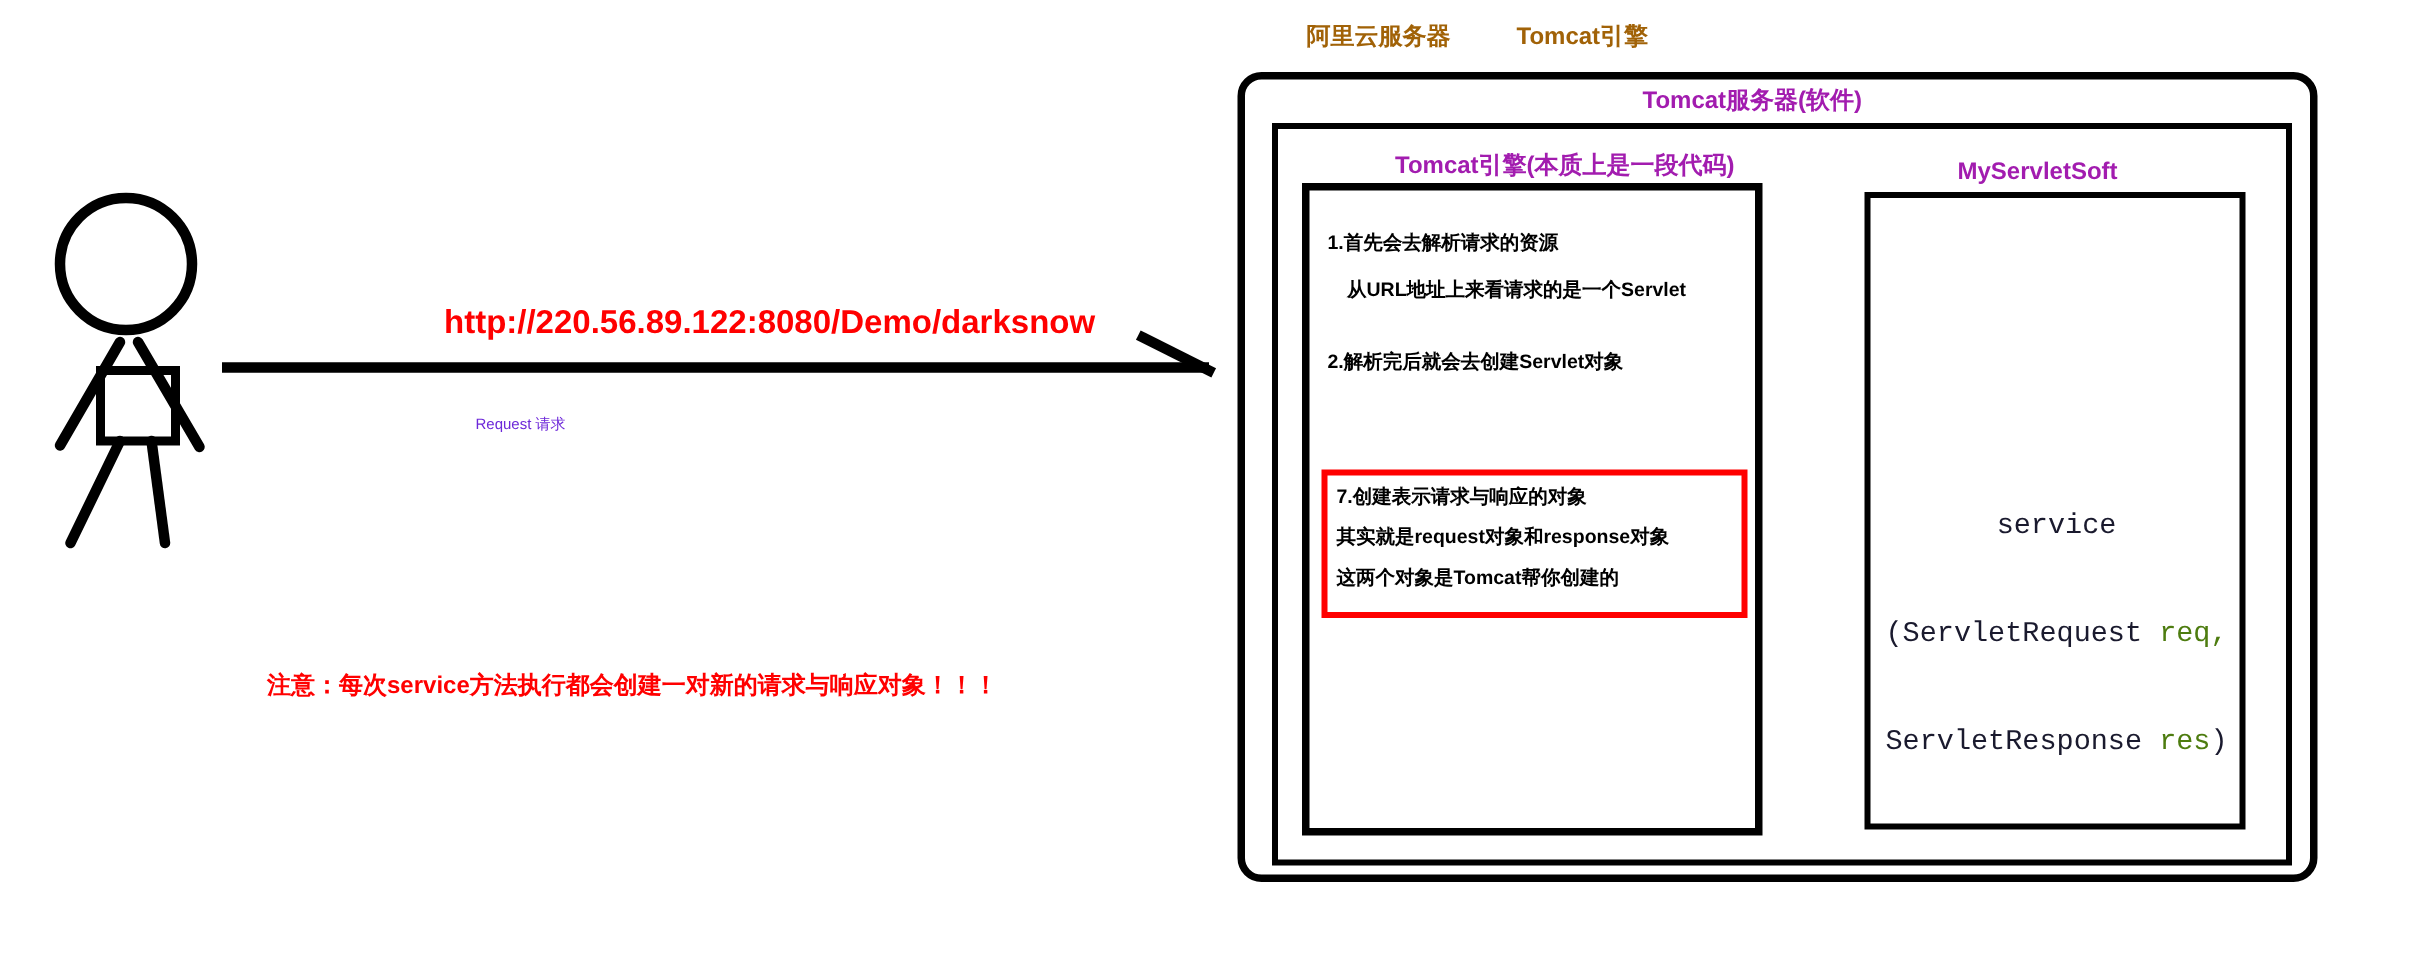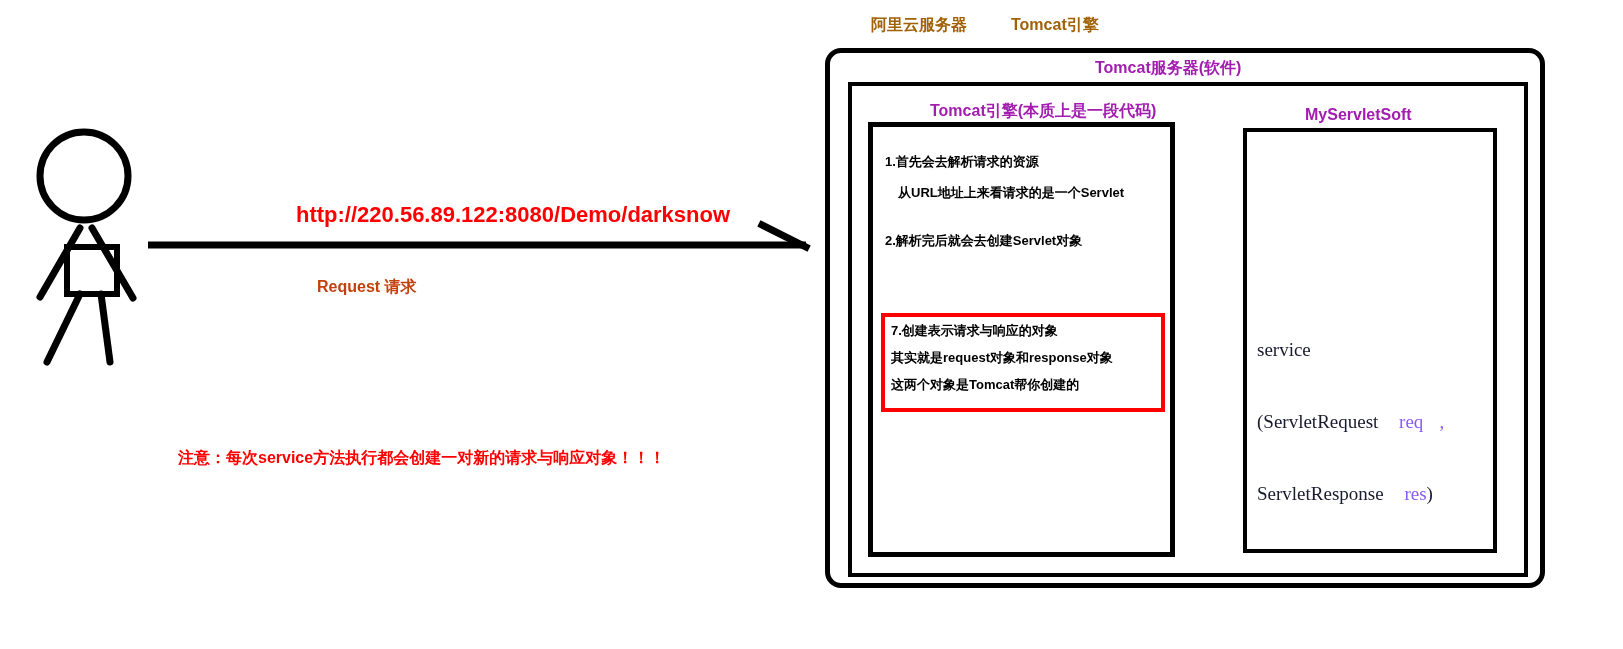--- a/index.html
+++ b/index.html
@@ -70,42 +70,43 @@
     font-size:13px;
     color:#000;
     white-space:nowrap;
     line-height:1;
     letter-spacing:0px;
   }
 
   
   .code-block{
     left:1257px;top:314px;
-    font-family:Liberation Serif, serif;
+    font-family:Liberation Mono, monospace;
     font-size:19px;
     line-height:24px;
     color:#1a1a2e;
     white-space:pre;
+    text-align:center;
   }
-  .code-block .var{color:#8b5cf6;margin-left:16px;}
+  .code-block .var{color:#4d7c0f;}
 
   
   .url-text{
     left:296px;top:204px;
     font-weight:bold;
     font-size:22px;
     color:#ff0000;
     white-space:nowrap;
     line-height:1;
   }
   .request-label{
     left:317px;top:279px;
-    font-weight:bold;
-    font-size:16px;
-    color:#c2410c;
+    font-weight:normal;
+    font-size:10px;
+    color:#6d28d9;
     white-space:nowrap;
     line-height:1;
   }
   .note-text{
     left:178px;top:450px;
     font-weight:bold;
     font-size:16px;
     color:#ff0000;
     white-space:nowrap;
     line-height:1;

